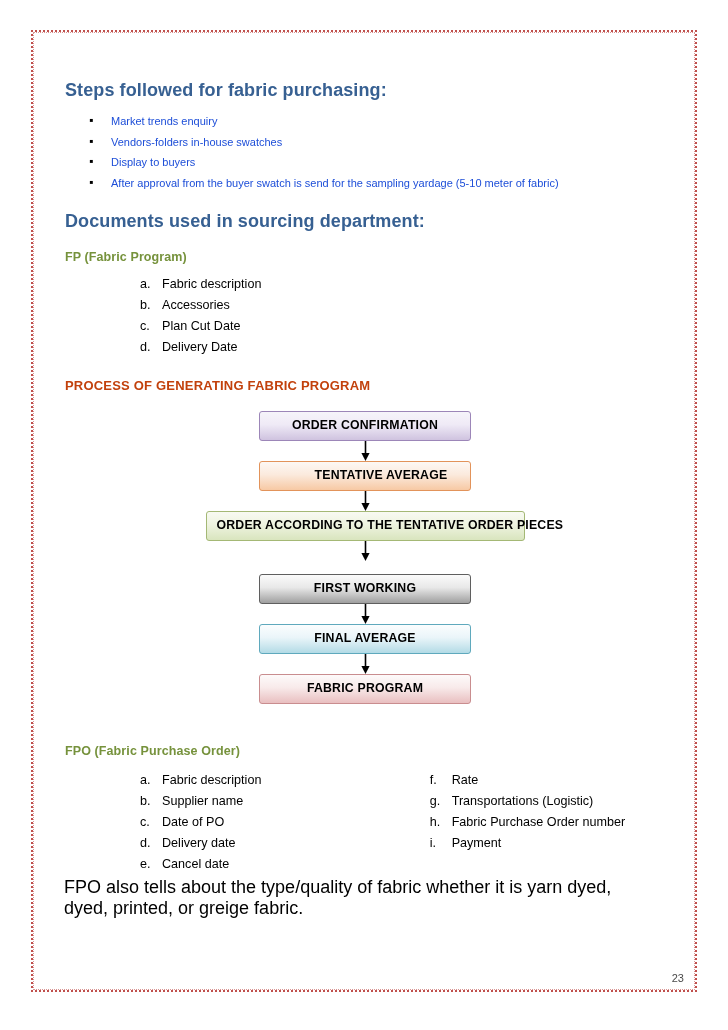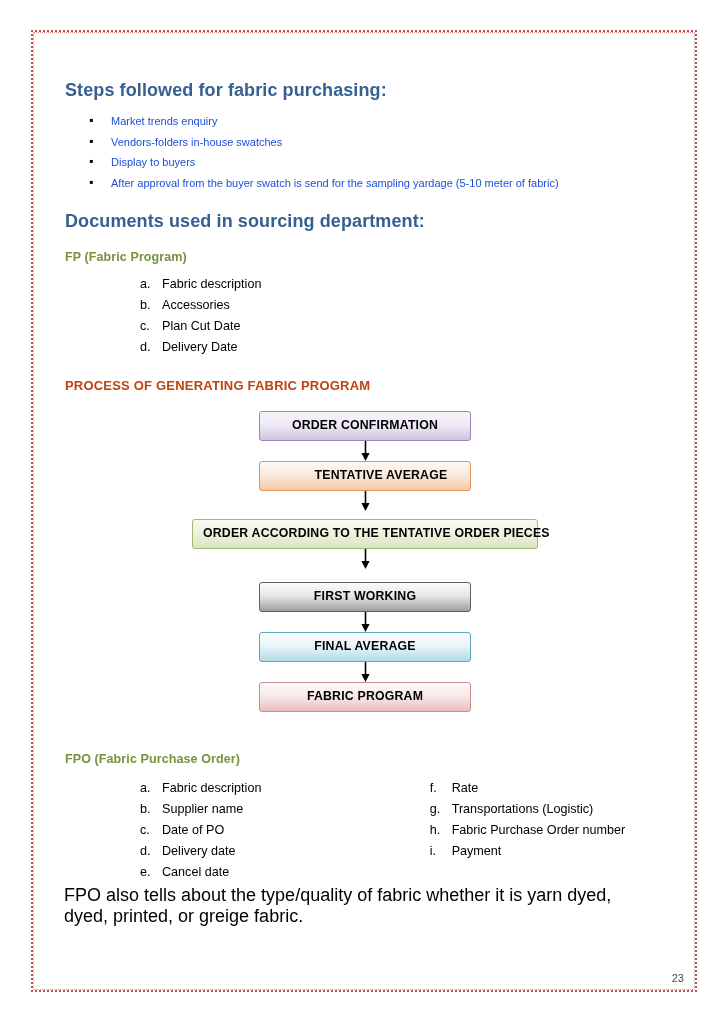--- a/index.html
+++ b/index.html
@@ -152,24 +152,23 @@
     background: linear-gradient(to bottom, #f6f4fa 0%, #efeaf6 45%, #cfc3df 100%);
     border: 1px solid #9c86b8;
   }
   .box-orange {
     width: 212px;
     background: linear-gradient(to bottom, #fdf8f4 0%, #fbeadd 45%, #f7c9a4 100%);
     border: 1px solid #e2935a;
     padding-left: 42px;
   }
   .box-green {
-    width: 346px;
+    width: 319px;
     background: linear-gradient(to bottom, #f8faf2 0%, #eef3e0 45%, #d9e5be 100%);
     border: 1px solid #a4b875;
-    margin-top: 8px;
   }
   .box-gray {
     width: 212px;
     background: linear-gradient(to bottom, #fbfbfb 0%, #e8e8e8 45%, #9f9f9f 100%);
     border: 1px solid #5f5f5f;
     margin-top: 13px;
   }
   .box-blue {
     width: 212px;
     background: linear-gradient(to bottom, #fbfdfe 0%, #eaf5f9 45%, #b3dbe6 100%);

